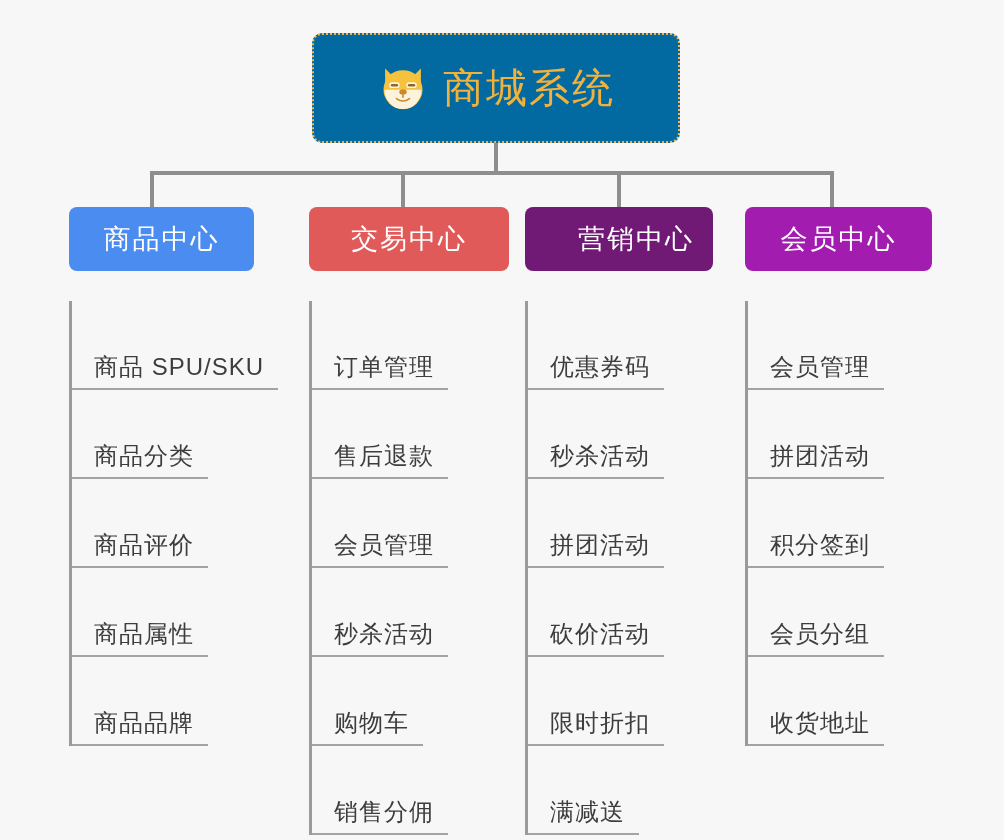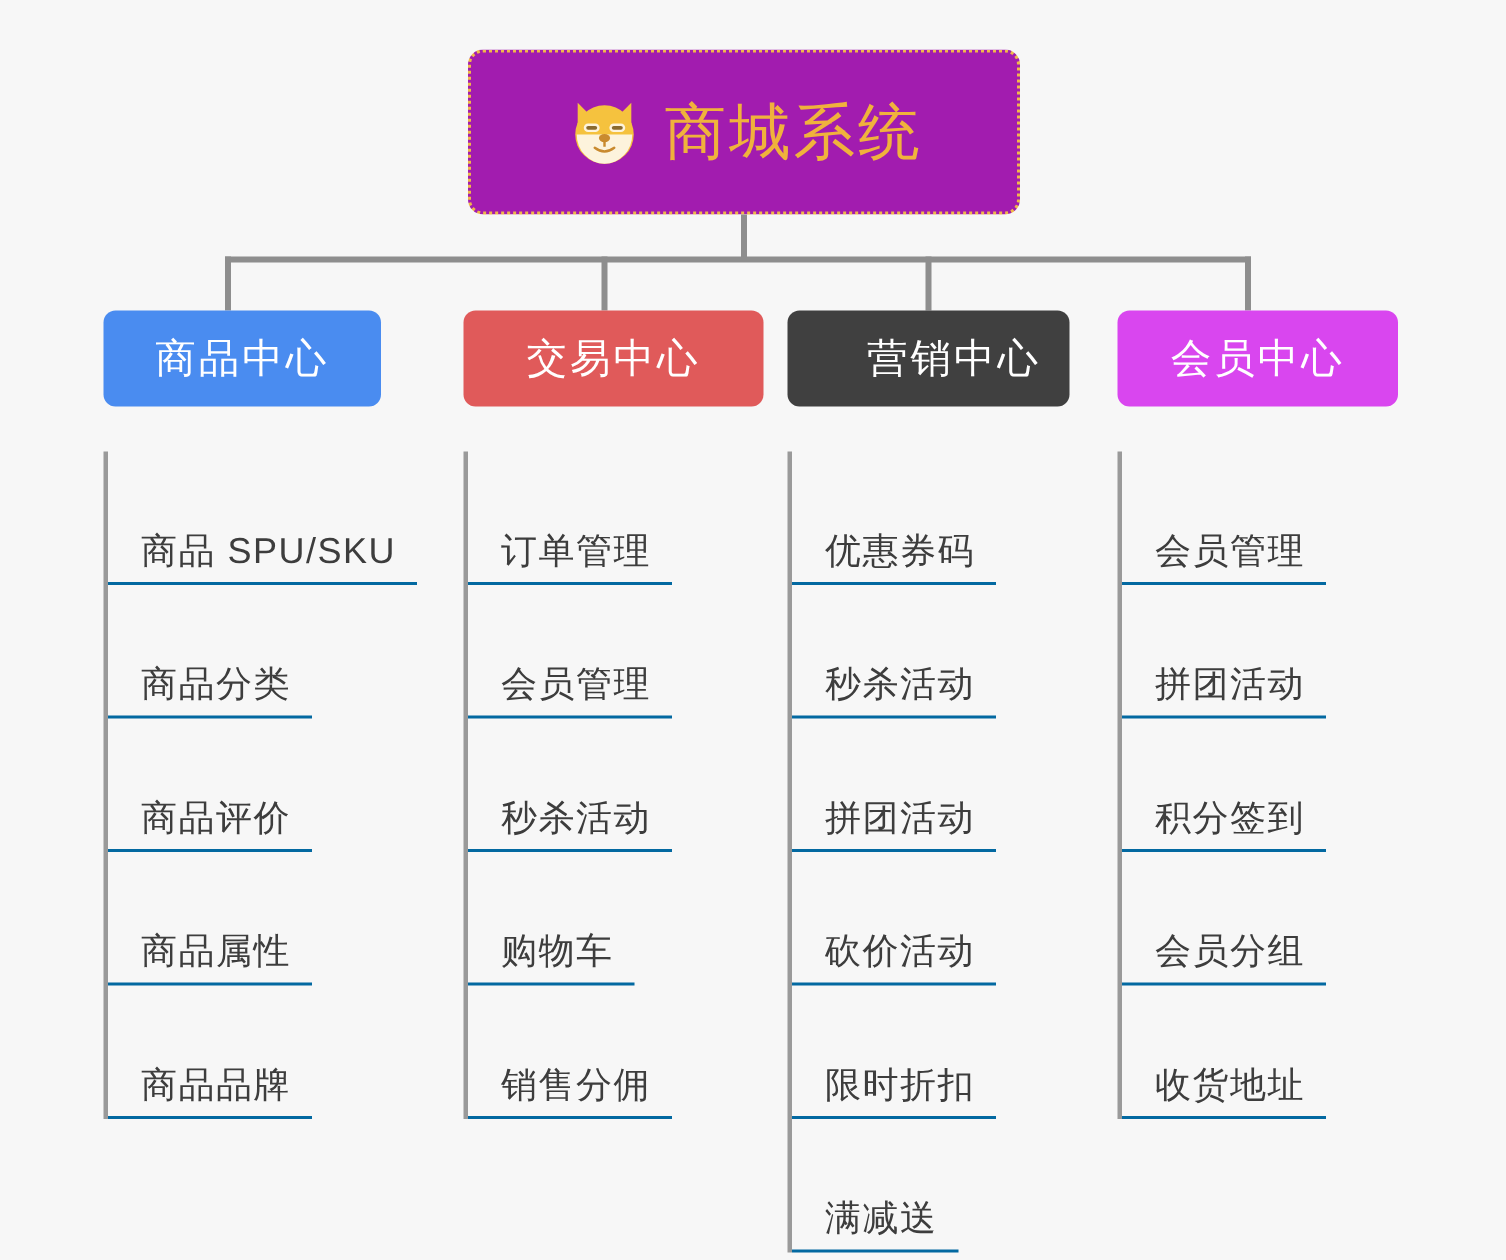--- a/index.html
+++ b/index.html
@@ -20,21 +20,21 @@
   }
 
   
   .root-node {
     position: absolute;
     left: 312px;
     top: 33px;
     width: 368px;
     height: 110px;
     box-sizing: border-box;
-    background: #a21caf;
+    background: #0369a1;
     border: 2px dotted #f0b84a;
     border-radius: 10px;
     display: flex;
     align-items: center;
     justify-content: center;
     gap: 14px;
   }
   .root-icon {
     width: 52px;
     height: 52px;
@@ -91,22 +91,22 @@
     display: flex;
     align-items: center;
     justify-content: center;
     color: #ffffff;
     font-size: 27px;
     letter-spacing: 2px;
     box-sizing: border-box;
   }
   .cat-0 { width: 185px; background: #4a8cf0; }
   .cat-1 { width: 200px; background: #e05a5a; }
-  .cat-2 { width: 188px; background: #404040; padding-left: 34px; }
-  .cat-3 { width: 187px; background: #d946ef; }
+  .cat-2 { width: 188px; background: #701a75; padding-left: 34px; }
+  .cat-3 { width: 187px; background: #a21caf; }
 
   
   .leaf-list {
     position: relative;
     margin-top: 30px;
     padding-left: 16px;
     border-left: 3px solid #9a9a9a;
   }
   .leaf-item {
     height: 89px;
@@ -115,21 +115,21 @@
     justify-content: flex-end;
     box-sizing: border-box;
   }
   .leaf-label {
     font-size: 24px;
     color: #3d3d3d;
     letter-spacing: 1px;
     white-space: nowrap;
     padding: 0 14px 5px 22px;
     display: inline-block;
-    border-bottom: 2px solid #0369a1;
+    border-bottom: 2px solid #a3a3a3;
     align-self: flex-start;
     margin-left: -16px;
   }
 </style>
 </head>
 <body>
 
 <div id="mindmap">
 
   <div class="root-node">
@@ -184,20 +184,23 @@
 
   <div class="column col-1">
     <div class="cat-box cat-1">
       <span>交易中心</span>
     </div>
     <div class="leaf-list">
       <div class="leaf-item">
         <span class="leaf-label">订单管理</span>
       </div>
       <div class="leaf-item">
+        <span class="leaf-label">售后退款</span>
+      </div>
+      <div class="leaf-item">
         <span class="leaf-label">会员管理</span>
       </div>
       <div class="leaf-item">
         <span class="leaf-label">秒杀活动</span>
       </div>
       <div class="leaf-item">
         <span class="leaf-label">购物车</span>
       </div>
       <div class="leaf-item">
         <span class="leaf-label">销售分佣</span>

